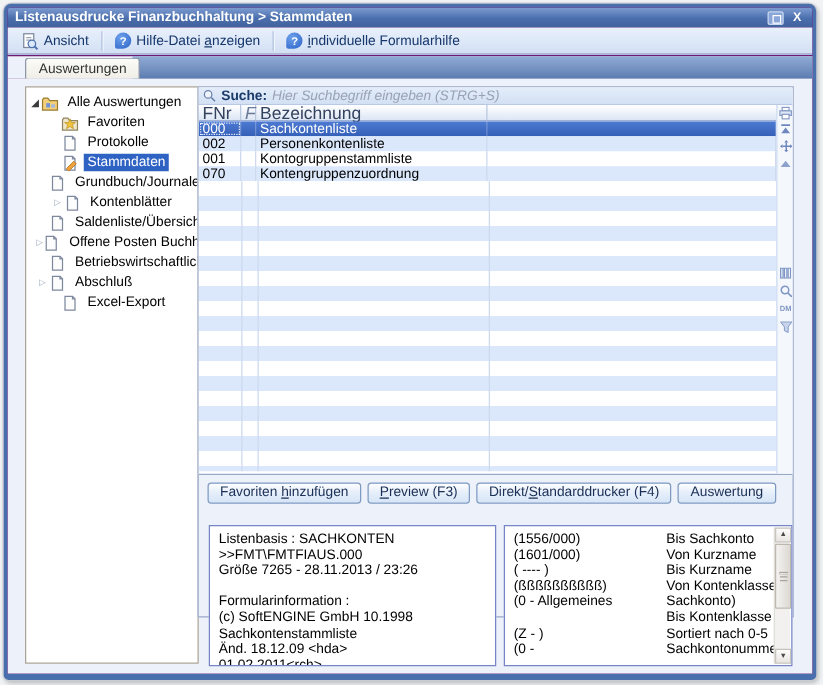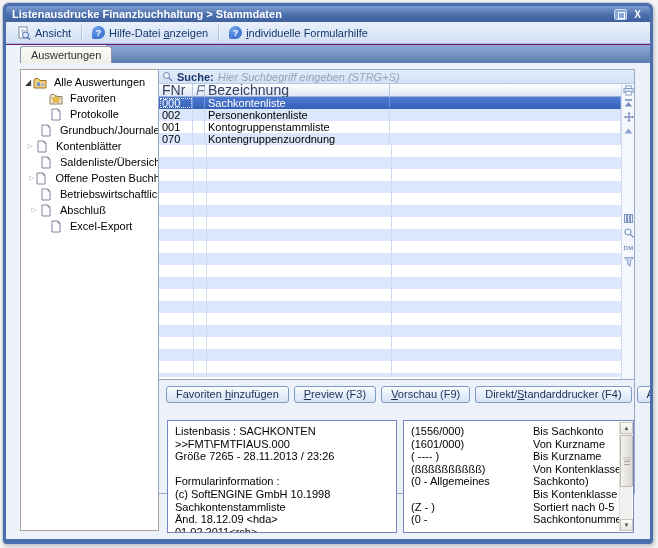--- a/index.html
+++ b/index.html
@@ -159,29 +159,38 @@
         <span class="tlabel">Favoriten</span>
       </div>
       <div class="trow" style="padding-left:18px">
         <span class="arrow"></span>
         <svg class="tic" viewBox="0 0 14 13">
             <path d="M3 1 H9 L11 3 V12 H3 Z" fill="#fdfdfd" stroke="#7e889e"></path>
             <path d="M9 1 V3 H11" fill="none" stroke="#7e889e"></path>
           </svg>
         <span class="tlabel">Protokolle</span>
       </div>
+      <div class="trow sel" style="padding-left:18px">
+        <span class="arrow"></span>
+        <svg class="tic" viewBox="0 0 14 13">
+            <path d="M3 1 H9 L11 3 V12 H3 Z" fill="#fdfdfd" stroke="#7e889e"></path>
+            <path d="M9 1 V3 H11" fill="none" stroke="#7e889e"></path>
+            <path d="M4 11 L10 5 L12 7 L6 13 Z" fill="#f0a23c" stroke="#b06a10" stroke-width="0.6"></path>
+          </svg>
+        <span class="tlabel">Stammdaten</span>
+      </div>
       <div class="trow" style="padding-left:18px">
         <span class="arrow"></span>
         <svg class="tic" viewBox="0 0 14 13">
             <path d="M3 1 H9 L11 3 V12 H3 Z" fill="#fdfdfd" stroke="#7e889e"></path>
             <path d="M9 1 V3 H11" fill="none" stroke="#7e889e"></path>
           </svg>
         <span class="tlabel">Grundbuch/Journale</span>
       </div>
-      <div class="trow" style="padding-left:4px">
+      <div class="trow" style="padding-left:20px">
         <span class="arrow">▷</span>
         <svg class="tic" viewBox="0 0 14 13">
             <path d="M3 1 H9 L11 3 V12 H3 Z" fill="#fdfdfd" stroke="#7e889e"></path>
             <path d="M9 1 V3 H11" fill="none" stroke="#7e889e"></path>
           </svg>
         <span class="tlabel">Kontenblätter</span>
       </div>
       <div class="trow" style="padding-left:18px">
         <span class="arrow"></span>
         <svg class="tic" viewBox="0 0 14 13">
@@ -325,21 +334,20 @@
             <svg width="10" height="10" viewBox="0 0 10 10">
                 <path d="M0.5 0.5 H9.5 L6.5 4.5 V9 L3.5 7.5 V4.5 Z" fill="#c8d4ea" stroke="#8096c4" stroke-width="0.8"></path>
               </svg>
           </div>
         </div>
       </div>
 
       <div class="actions">
         <button class="abtn"><span>Favoriten </span><span class="k">h</span><span>inzufügen</span></button>
         <button class="abtn"><span></span><span class="k">P</span><span>review (F3)</span></button>
-        <button class="abtn"><span></span><span class="k">V</span><span>orschau (F9)</span></button>
         <button class="abtn"><span>Direkt/</span><span class="k">S</span><span>tandarddrucker (F4)</span></button>
         <button class="abtn"><span>Auswertung </span></button>
       </div>
 
       <div class="panel p-left">
         <div class="iline">Listenbasis : SACHKONTEN</div>
         <div class="iline">&gt;&gt;FMT\FMTFIAUS.000</div>
         <div class="iline">Größe 7265 - 28.11.2013 / 23:26</div>
         <div class="iline"></div>
         <div class="iline">Formularinformation :</div>

